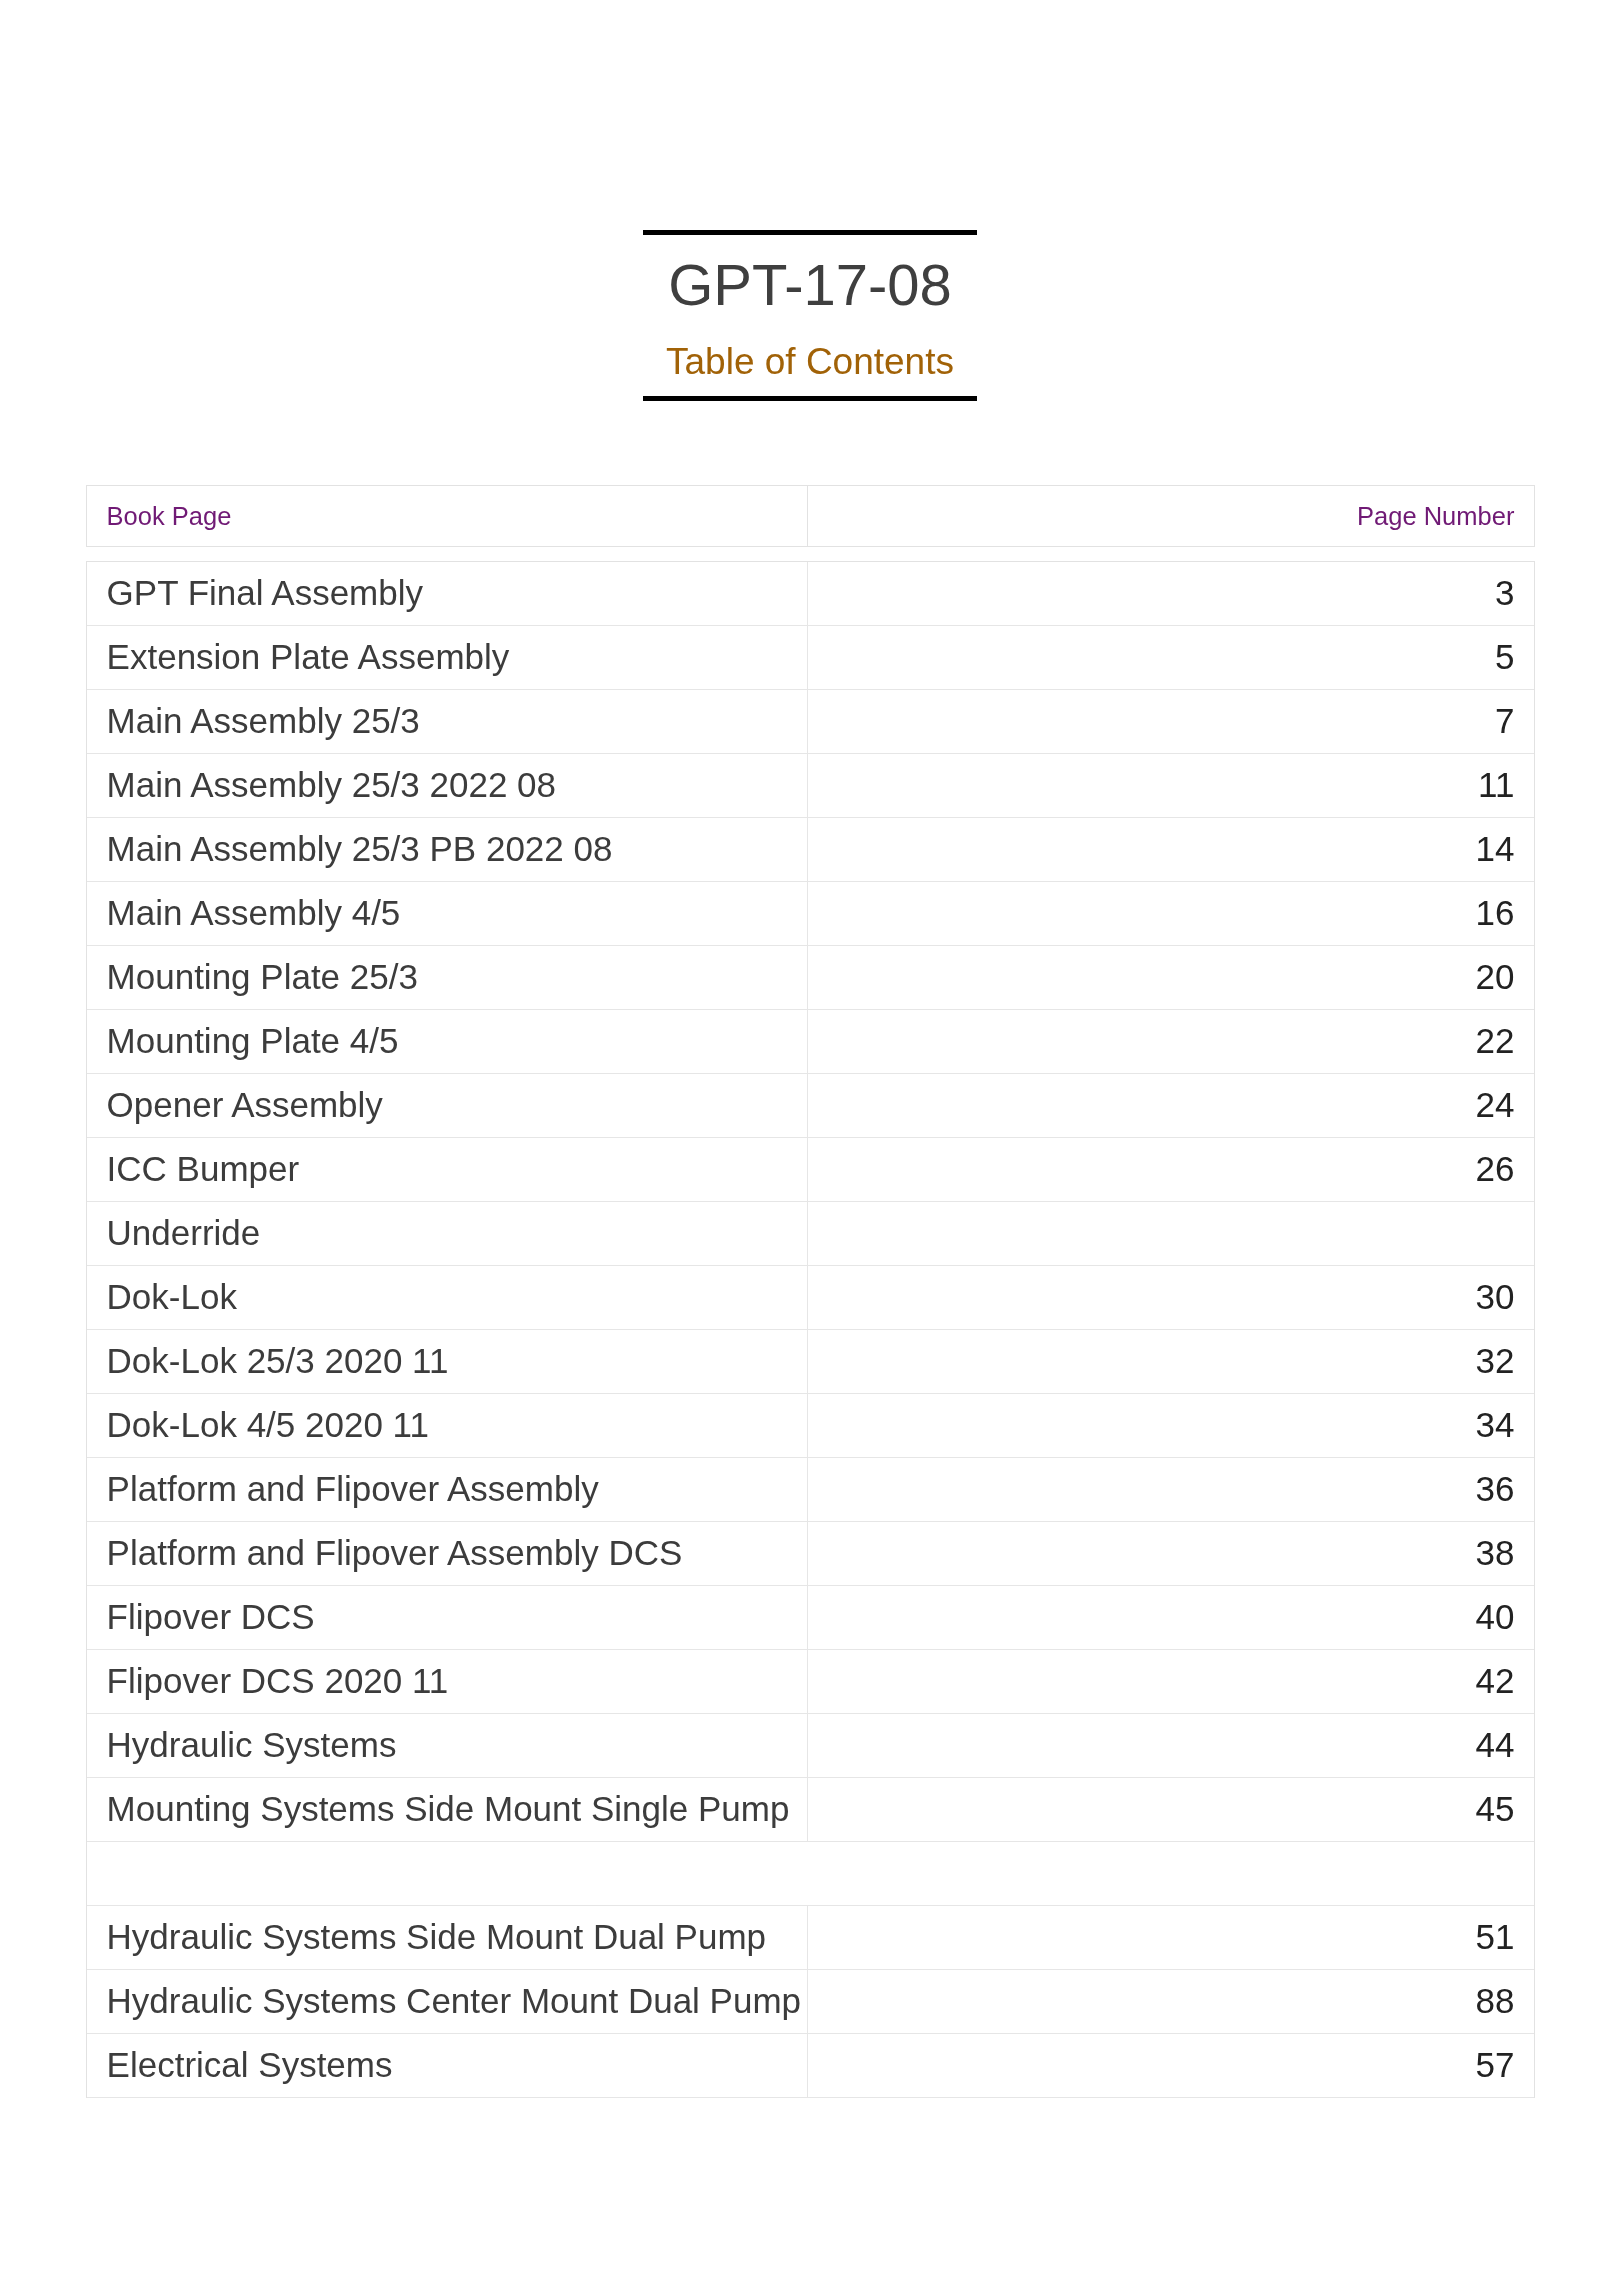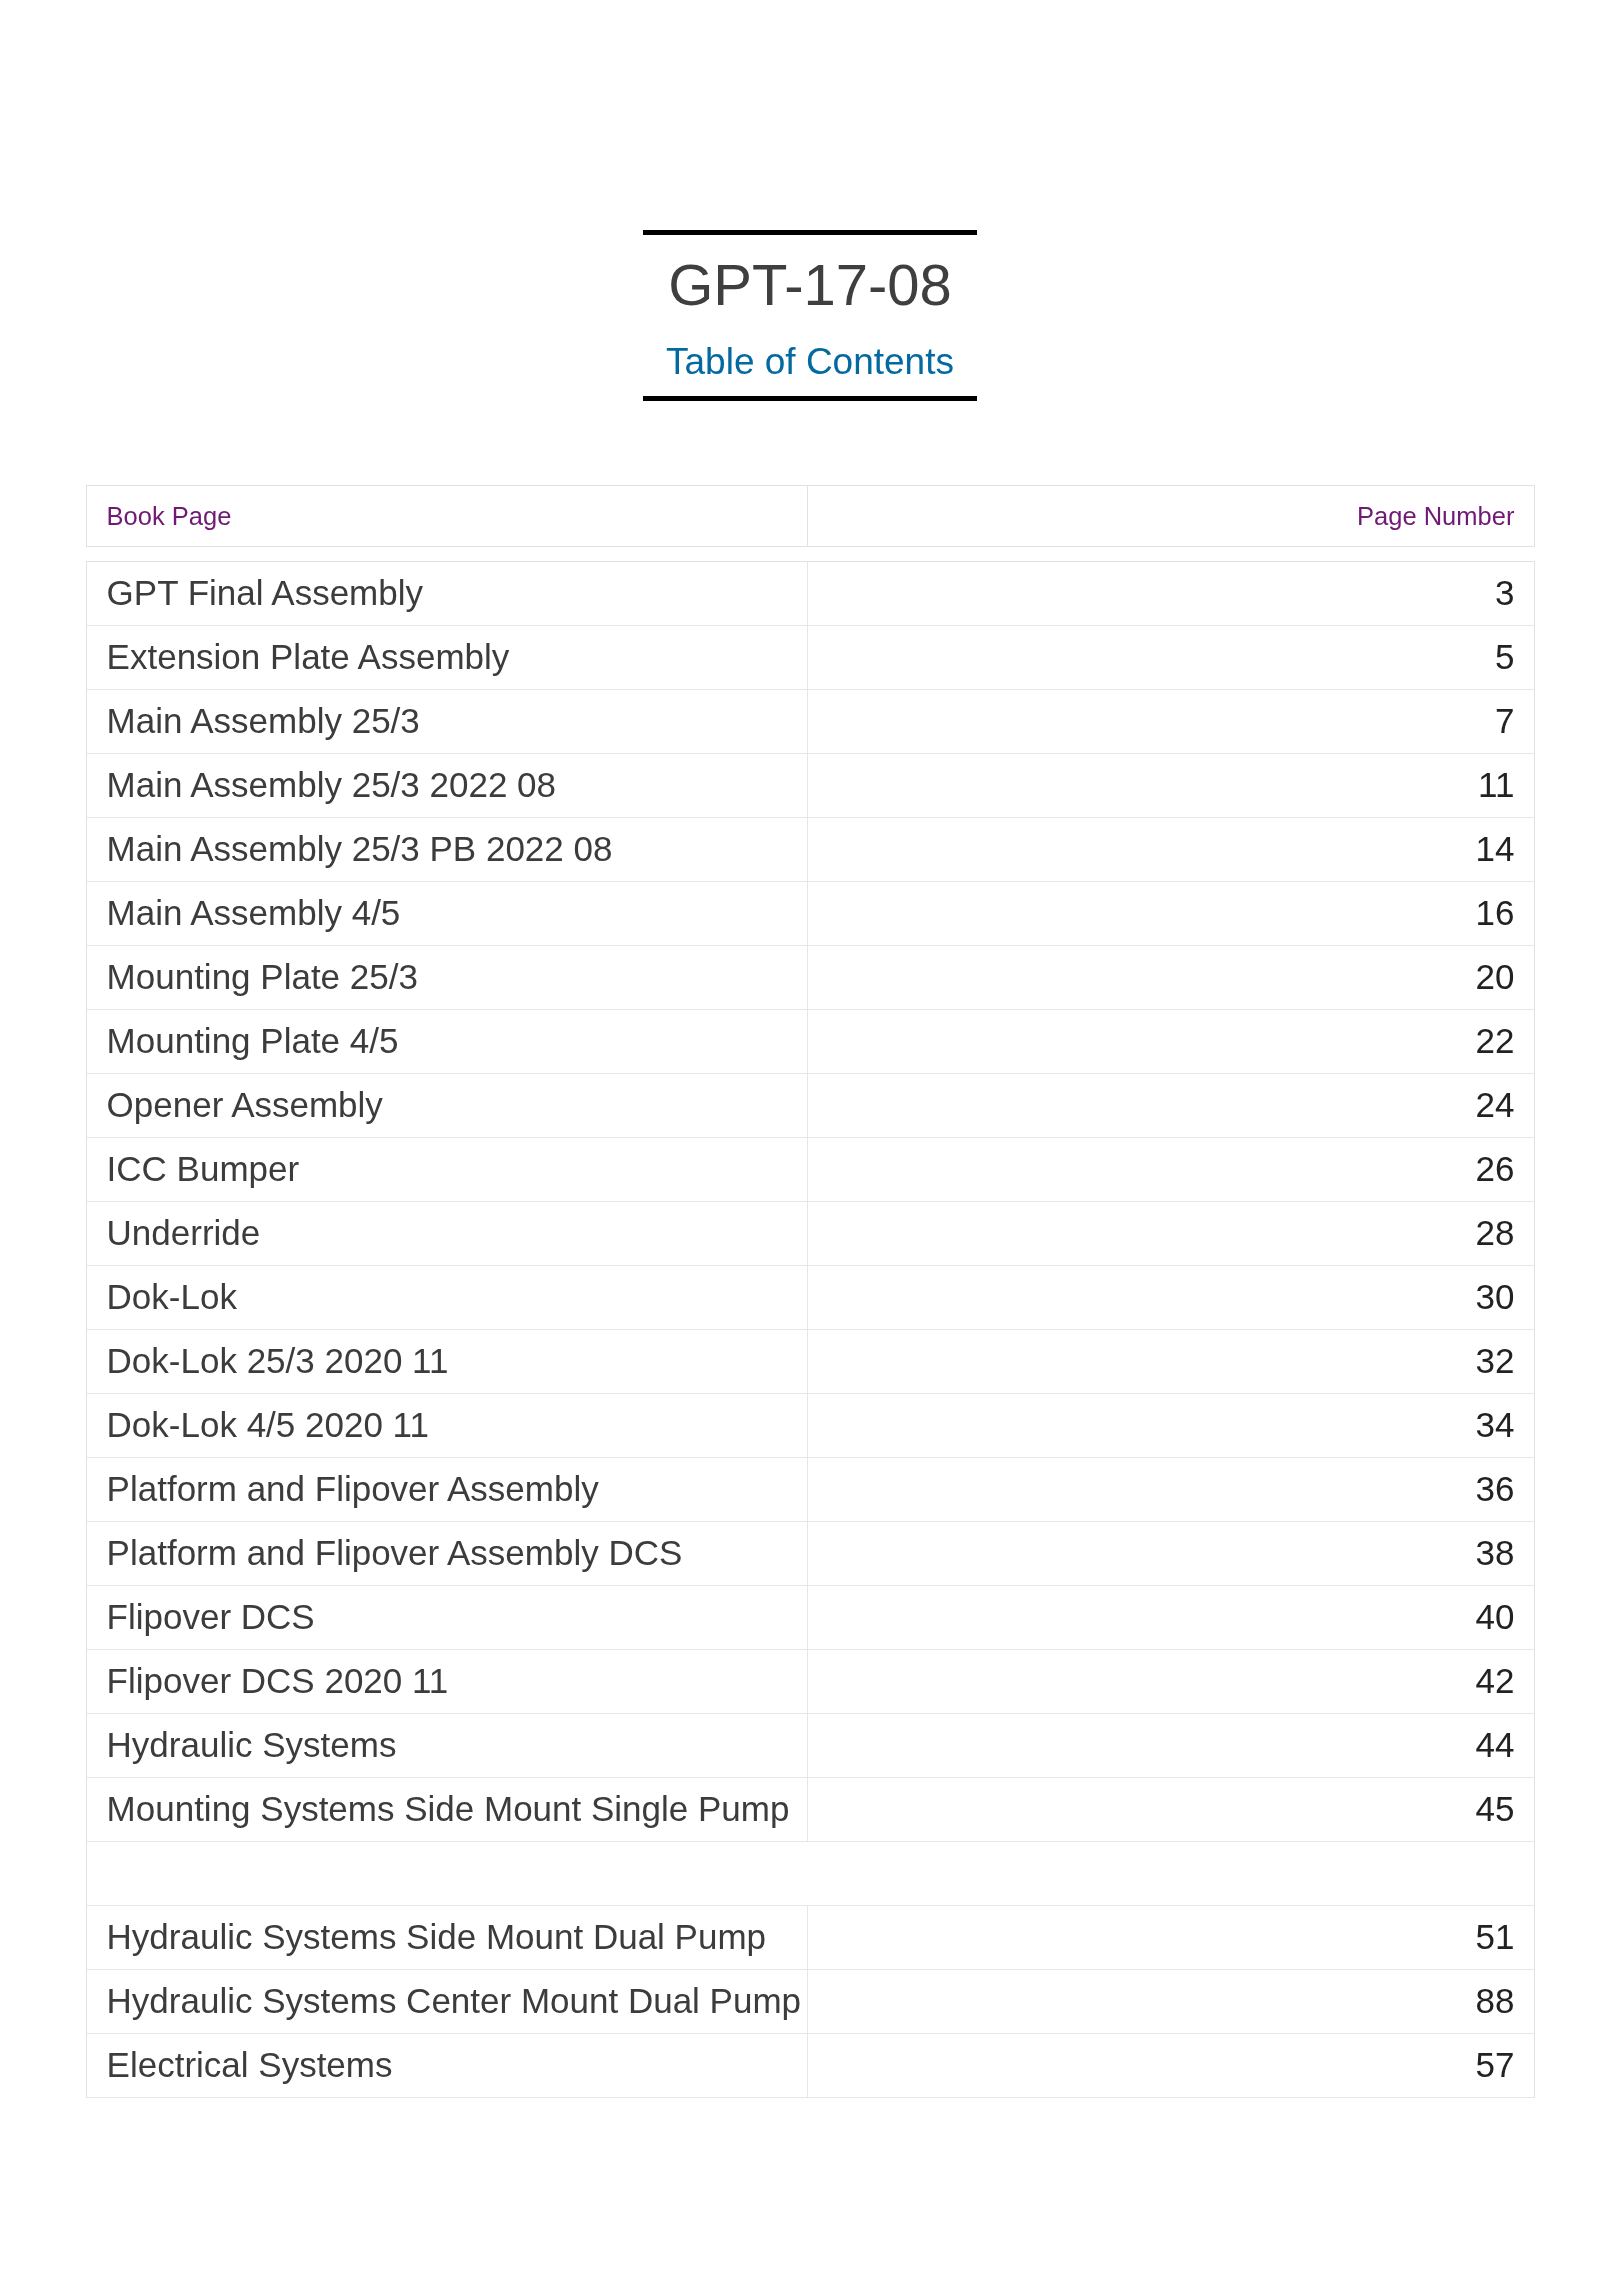--- a/index.html
+++ b/index.html
@@ -43,21 +43,21 @@
     font-weight: 400;
     color: #3f3f3f;
     letter-spacing: 0px;
     line-height: 1;
     margin: 21.6px 0 0 0;
     padding: 0;
   }
   .doc-subtitle {
     font-size: 37px;
     font-weight: 400;
-    color: #0369a1;
+    color: #a16207;
     line-height: 1;
     margin: 29px 0 15.7px 0;
     padding: 0;
   }
 
   
   .toc {
     position: absolute;
     left: 86px;
     top: 485px;
@@ -181,21 +181,20 @@
         <div class="toc-row">
           <div class="cell-label">Opener Assembly</div>
           <div class="cell-page">24</div>
         </div>
         <div class="toc-row">
           <div class="cell-label">ICC Bumper</div>
           <div class="cell-page">26</div>
         </div>
         <div class="toc-row">
           <div class="cell-label">Underride</div>
-          <div class="cell-page">28</div>
         </div>
         <div class="toc-row">
           <div class="cell-label">Dok-Lok</div>
           <div class="cell-page">30</div>
         </div>
         <div class="toc-row">
           <div class="cell-label">Dok-Lok 25/3 2020 11</div>
           <div class="cell-page">32</div>
         </div>
         <div class="toc-row">

